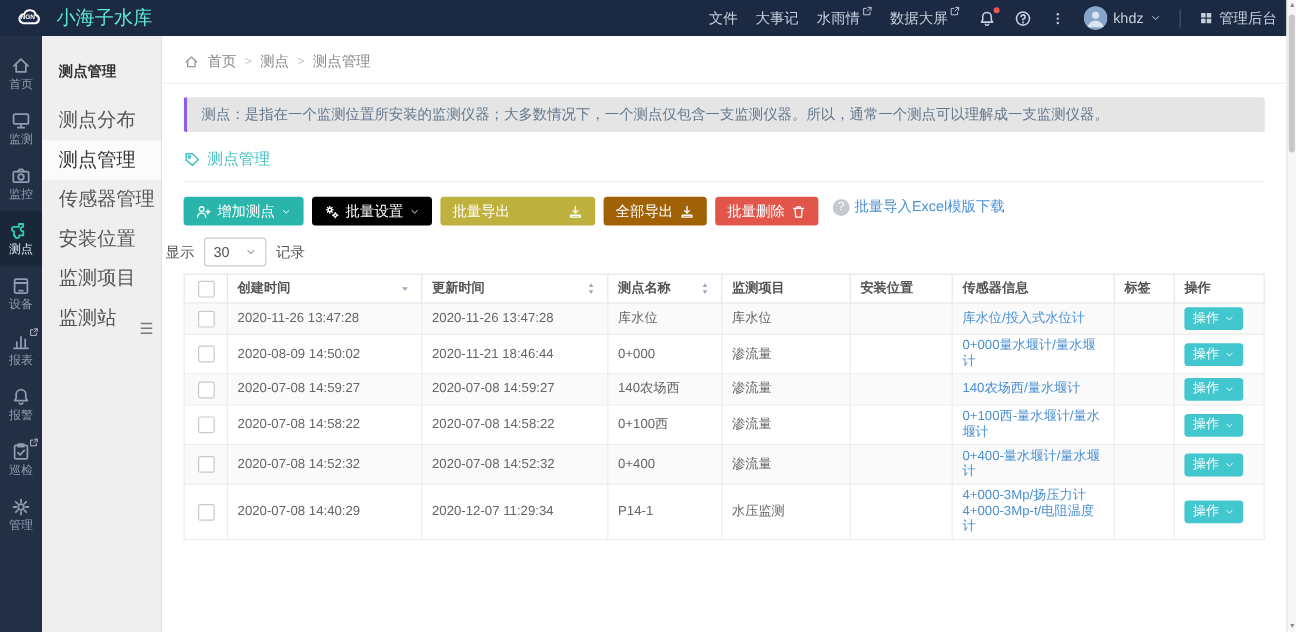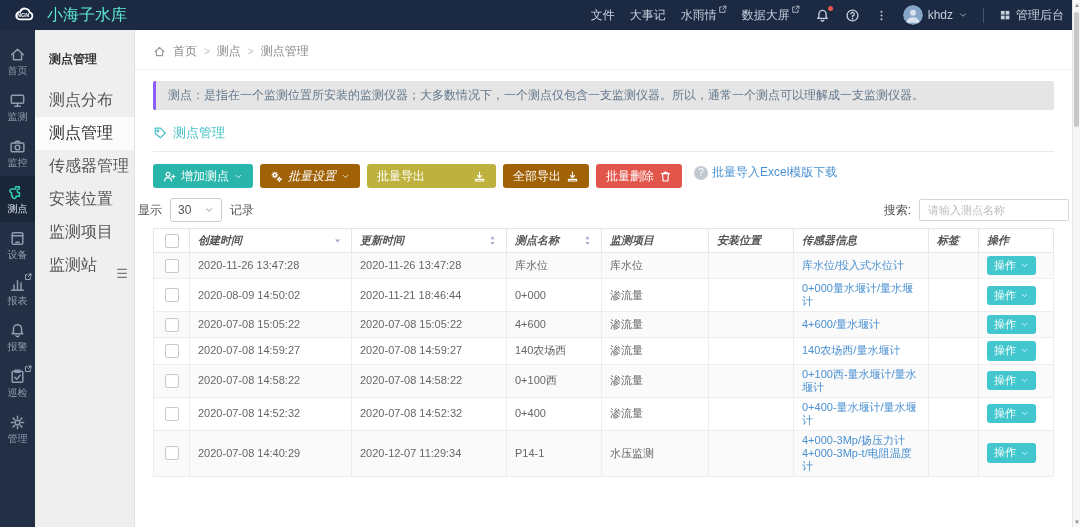--- a/index.html
+++ b/index.html
@@ -72,21 +72,21 @@
           justify-content:space-between;padding:0 7px;margin:0 8px;background:#fff;cursor:pointer;box-sizing:border-box;}
   .select .i{width:10px;height:10px;color:#888;}
   .search-wrap{margin-left:auto;display:flex;align-items:center;gap:8px;}
   .search-input{width:150px;height:22px;border:1px solid #d4d4d4;border-radius:2px;padding:0 8px;
                 font-size:11px;color:#333;font-family:inherit;box-sizing:border-box;}
   .search-input::placeholder{color:#bdbdbd;}
   
   .table-wrap{margin:0 18px;}
   table{width:100%;border-collapse:collapse;table-layout:fixed;font-size:11px;color:#666;}
   th,td{border:1px solid #ededed;padding:3px 8px;text-align:left;vertical-align:middle;overflow:hidden;line-height:13px;}
-  thead th{color:#555;font-weight:bold;padding:5px 8px;background:#fff;border-color:#e6e6e6;font-style:italic;}
+  thead th{color:#555;font-weight:bold;padding:5px 8px;background:#fff;border-color:#e6e6e6;}
   tbody tr:nth-child(odd){background:#fafafa;}
   .th-in{display:flex;align-items:center;justify-content:space-between;}
   .sort-ic{width:11px;height:11px;color:#a9a2c4;flex:none;}
   .td-cb,.th-cb{text-align:center;padding:3px 2px;}
   .cb{display:inline-block;width:12px;height:12px;border:1px solid #c9c9c9;border-radius:2px;background:#fff;
       cursor:pointer;vertical-align:middle;}
   .cell-link{color:#4a90d2;white-space:pre-line;cursor:pointer;}
   .op-btn{background:#41c7cd;color:#fff;border:none;border-radius:3px;font-size:11px;padding:3px 7px;
           display:inline-flex;align-items:center;gap:4px;cursor:pointer;font-family:inherit;line-height:1.2;}
   .op-btn .i{width:9px;height:9px;}
@@ -333,21 +333,21 @@
                 <path d="M2 13.5a4.2 4.2 0 0 1 8.4 0"></path>
                 <path d="M12.7 6v4M10.7 8h4"></path>
               </svg></span>
             <span>增加测点</span>
 
             <span class="i cr"><svg viewBox="0 0 16 16">
                 <path d="M4 6l4 4 4-4"></path>
               </svg></span>
           </button>
 
-          <button class="btn" style="background: #a16207; font-style: italic;">
+          <button class="btn" style="background: #000000;">
             <span class="i"><svg viewBox="0 0 16 16">
                 <circle cx="6" cy="6" r="1.8"></circle>
                 <path d="M6 2.6v1.2M6 8.2v1.2M2.6 6h1.2M8.2 6h1.2M3.6 3.6l.9.9M7.5 7.5l.9.9M8.4 3.6l-.9.9M4.5 7.5l-.9.9"></path>
                 <circle cx="11.5" cy="11.5" r="1.5"></circle>
                 <path d="M11.5 8.8v1M11.5 13.2v1M8.8 11.5h1M13.2 11.5h1"></path>
               </svg></span>
             <span>批量设置</span>
 
             <span class="i cr"><svg viewBox="0 0 16 16">
                 <path d="M4 6l4 4 4-4"></path>
@@ -391,24 +391,20 @@
 
     <div class="controls">
       <span>显示</span>
       <div class="select">
         <span>30</span>
         <span class="i"><svg viewBox="0 0 16 16">
               <path d="M4 6l4 4 4-4"></path>
             </svg></span>
       </div>
       <span>记录</span>
-      <div class="search-wrap">
-        <span>搜索:</span>
-        <input class="search-input" type="text" placeholder="请输入测点名称" style="">
-      </div>
     </div>
 
     <div class="table-wrap">
       <table>
         <colgroup>
           <col style="width:36px">
             <col style="width:162px">
             <col style="width:155px">
             <col style="width:95px">
           <col style="width:107px">
@@ -519,38 +515,20 @@
               <td class="td-op">
                 <button class="op-btn">
                   <span>操作</span>
                   <span class="i"><svg viewBox="0 0 16 16">
                       <path d="M4 6l4 4 4-4"></path>
                     </svg></span>
                 </button>
               </td>
             </tr>
 
-            <tr>
-              <td class="td-cb"><span class="cb"></span></td>
-              <td>2020-07-08 15:05:22</td>
-              <td>2020-07-08 15:05:22</td>
-              <td>4+600</td>
-              <td>渗流量</td>
-              <td></td>
-              <td class="cell-link">4+600/量水堰计</td>
-              <td></td>
-              <td class="td-op">
-                <button class="op-btn">
-                  <span>操作</span>
-                  <span class="i"><svg viewBox="0 0 16 16">
-                      <path d="M4 6l4 4 4-4"></path>
-                    </svg></span>
-                </button>
-              </td>
-            </tr>
 
 
             <tr>
               <td class="td-cb"><span class="cb"></span></td>
               <td>2020-07-08 14:59:27</td>
               <td>2020-07-08 14:59:27</td>
               <td>140农场西</td>
               <td>渗流量</td>
               <td></td>
               <td class="cell-link">140农场西/量水堰计</td>

